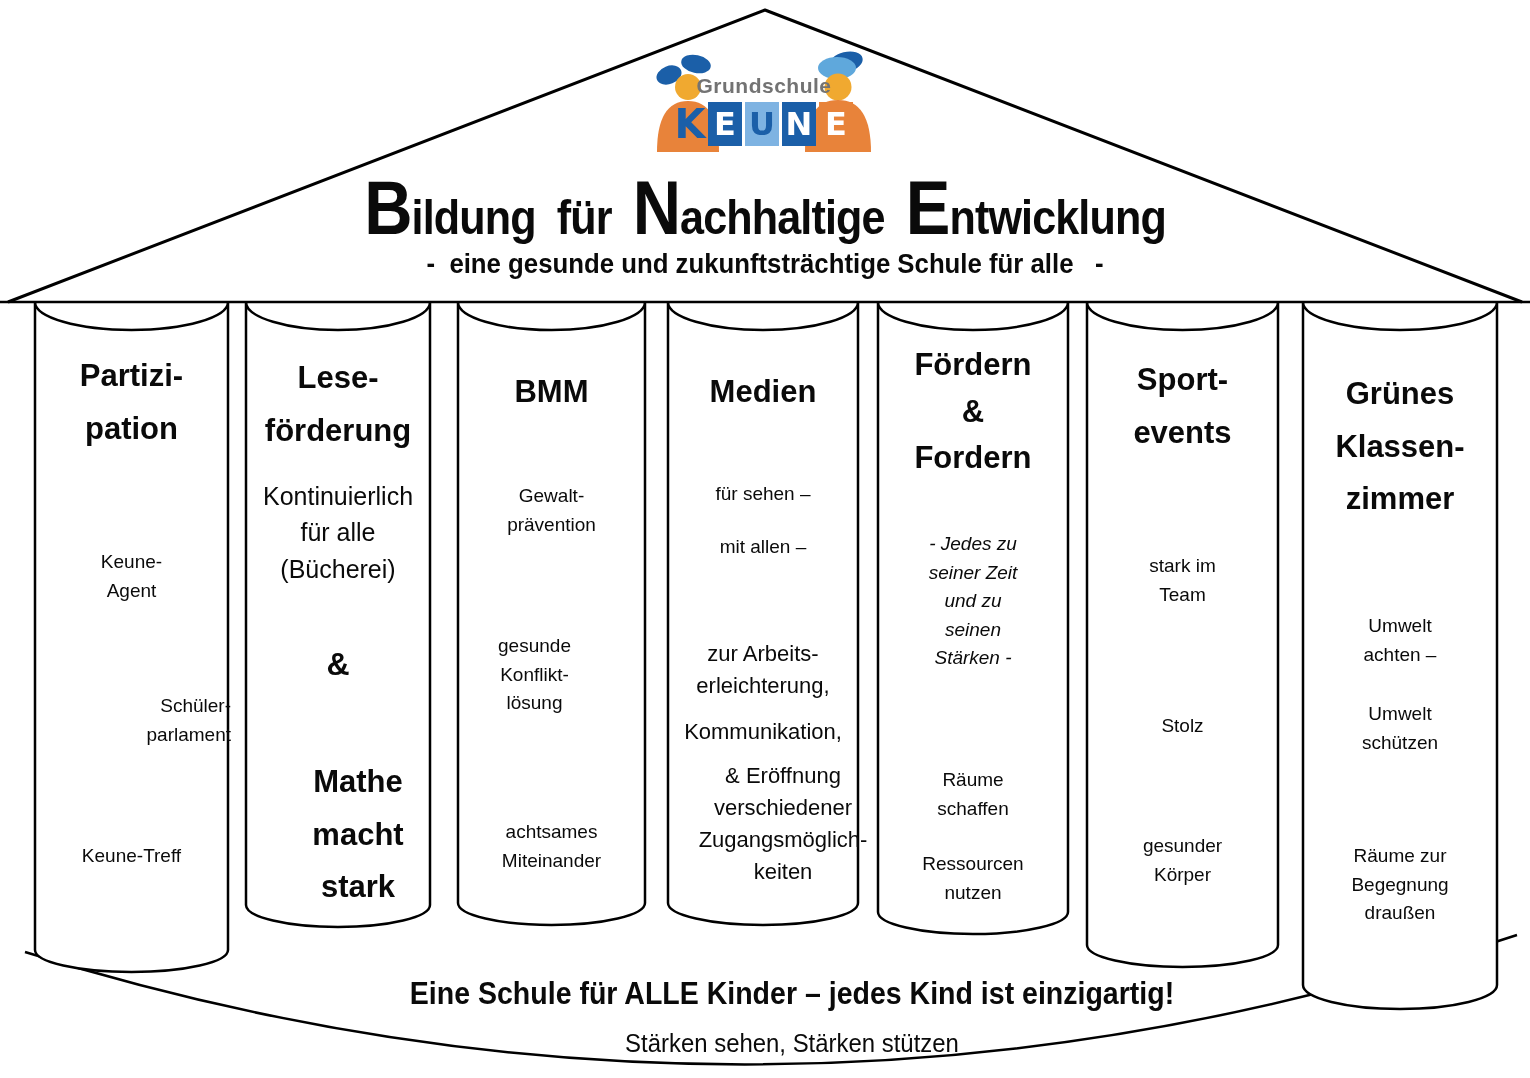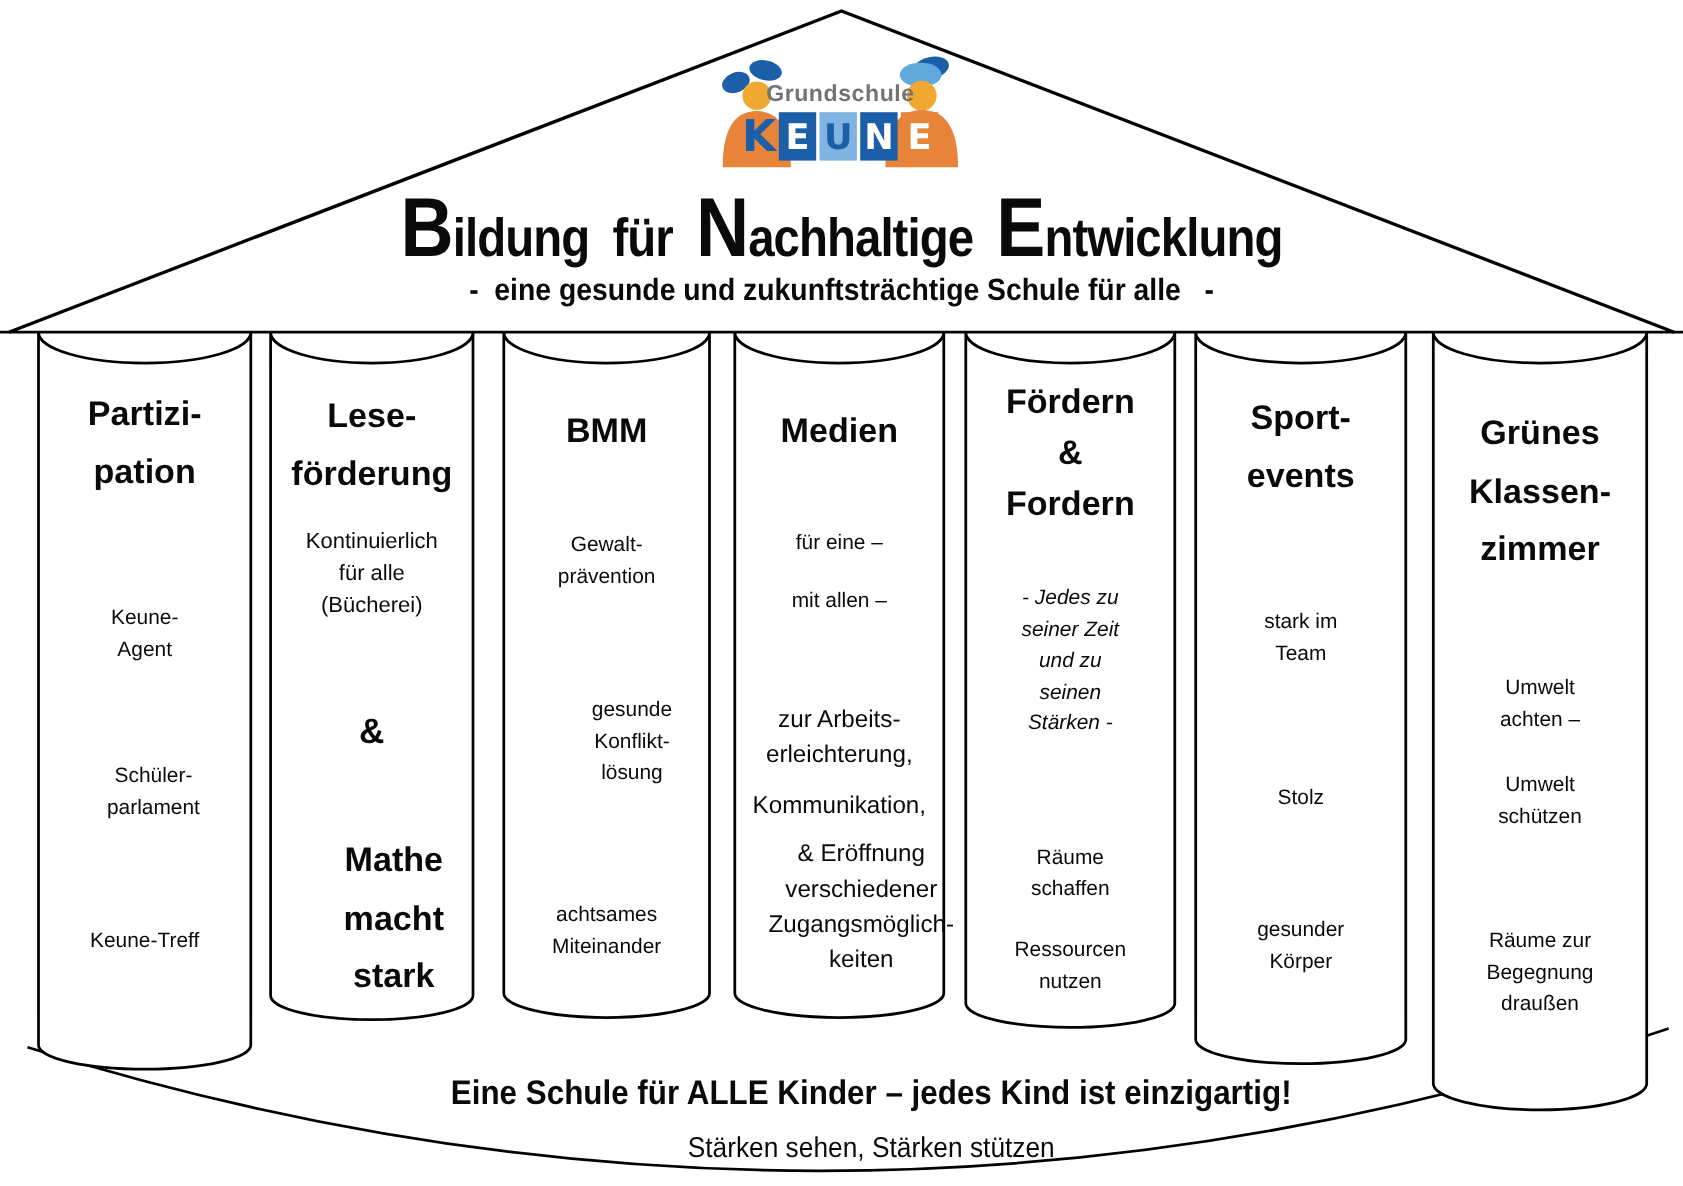--- a/index.html
+++ b/index.html
@@ -25,21 +25,21 @@
   .t-big{font-size:76px;letter-spacing:-1px;}
   .t-small{font-size:49px;letter-spacing:-1px;}
   .subtitle{position:absolute;left:0;right:0;top:248px;text-align:center;font-weight:bold;
             font-size:28px;white-space:pre-wrap;transform:scaleX(.92);}
 
   
   .colblock{position:absolute;text-align:center;white-space:pre-line;}
   .coltitle{font-weight:bold;font-size:31px;line-height:1.7;}
   .coltitle.tight{line-height:1.5;}
   .colbody{font-size:19px;line-height:1.5;}
-  .colbody.sm{font-size:20px;line-height:1.45;}
+  .colbody.sm{font-size:25px;line-height:1.45;}
   .colbody.xs{font-size:22px;line-height:1.45;}
   .colamp{font-weight:bold;font-size:32px;line-height:1;}
 
   
   .base1{position:absolute;left:54px;width:1476px;top:976px;text-align:center;
          font-weight:bold;font-size:31px;transform:scaleX(.92);}
   .base2{position:absolute;left:54px;width:1476px;top:1028px;text-align:center;
          font-size:26px;transform:scaleX(.92);}
 </style>
 </head>
@@ -90,45 +90,45 @@
     <span><span class="t-big"></span><span class="t-small">für</span></span>
     <span><span class="t-big">N</span><span class="t-small">achhaltige</span></span>
     <span><span class="t-big">E</span><span class="t-small">ntwicklung</span></span>
   </div>
   <div class="subtitle">-  eine gesunde und zukunftsträchtige Schule für alle   -</div>
 
   <div class="colblock coltitle" style="left:35px;width:193px;top:350px;">Partizi-
 pation</div>
   <div class="colblock colbody" style="left:35px;width:193px;top:548px;">Keune-
 Agent</div>
-  <div class="colblock colbody" style="left:38px;width:203px;top:692px;">Schüler-
+  <div class="colblock colbody" style="left:28px;width:203px;top:692px;text-align:right;">Schüler-
 parlament</div>
   <div class="colblock colbody" style="left:30px;width:203px;top:842px;">Keune-Treff</div>
 
   <div class="colblock coltitle" style="left:241px;width:194px;top:352px;">Lese-
 förderung</div>
   <div class="colblock colbody sm" style="left:246px;width:184px;top:478px;">Kontinuierlich
 für alle
 (Bücherei)</div>
   <div class="colblock colamp" style="left:246px;width:184px;top:648px;">&amp;</div>
   <div class="colblock coltitle" style="left:246px;width:184px;top:756px;padding-left:20px;">Mathe
 macht
 stark</div>
 
   <div class="colblock coltitle" style="left:458px;width:187px;top:366px;">BMM</div>
   <div class="colblock colbody" style="left:458px;width:187px;top:482px;">Gewalt-
 prävention</div>
-  <div class="colblock colbody" style="left:458px;width:153px;top:632px;margin-left:40px;">gesunde
+  <div class="colblock colbody" style="left:458px;width:153px;top:632px;">gesunde
 Konflikt-
 lösung</div>
   <div class="colblock colbody" style="left:453px;width:197px;top:818px;">achtsames
 Miteinander</div>
 
   <div class="colblock coltitle" style="left:668px;width:190px;top:366px;">Medien</div>
-  <div class="colblock colbody" style="left:668px;width:190px;top:480px;">für eine –</div>
+  <div class="colblock colbody" style="left:668px;width:190px;top:480px;">für sehen –</div>
   <div class="colblock colbody" style="left:668px;width:190px;top:533px;">mit allen –</div>
   <div class="colblock colbody xs" style="left:668px;width:190px;top:638px;">zur Arbeits-
 erleichterung,</div>
   <div class="colblock colbody xs" style="left:663px;width:200px;top:716px;">Kommunikation,</div>
   <div class="colblock colbody xs" style="left:668px;width:190px;top:760px;padding-left:20px;">&amp; Eröffnung
 verschiedener
 Zugangsmöglich-
 keiten</div>
 
   <div class="colblock coltitle tight" style="left:878px;width:190px;top:342px;">Fördern

